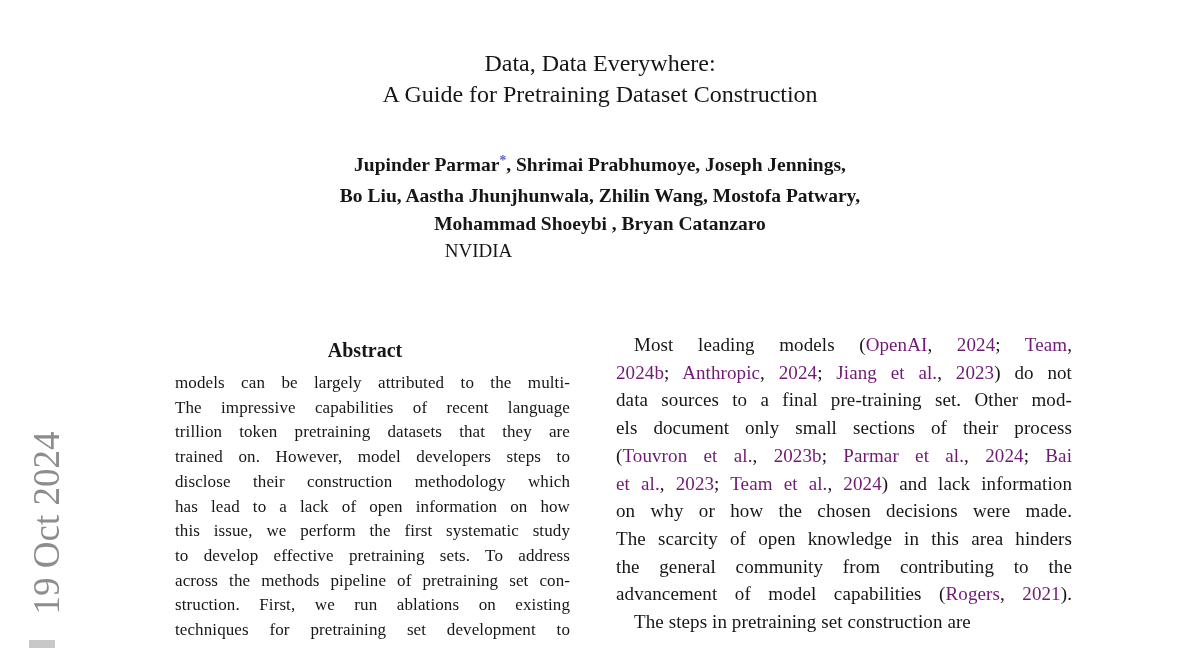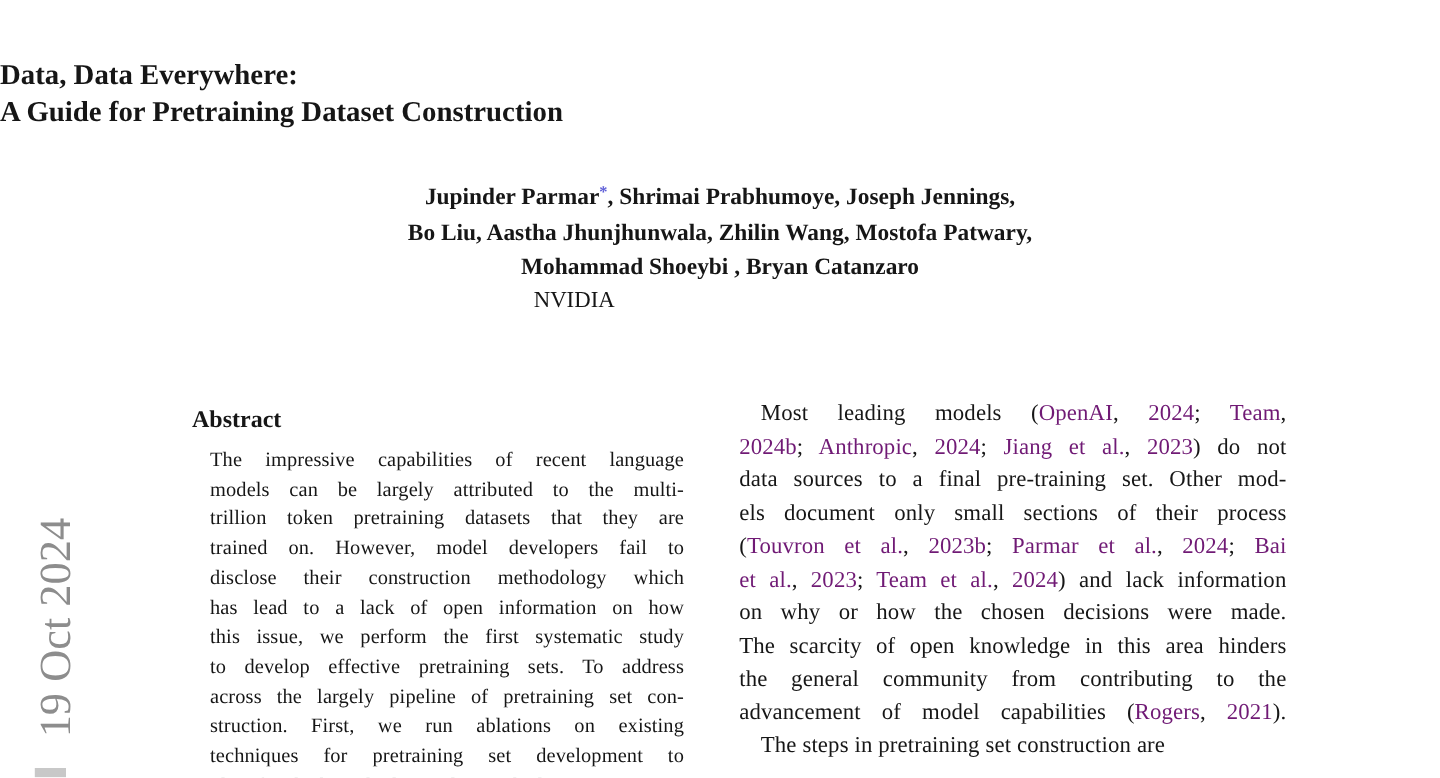--- a/index.html
+++ b/index.html
@@ -17,37 +17,37 @@
     white-space:nowrap;
   }
   .arxiv-stamp-partial {
     position:absolute; left:29px; top:640px; width:26px; height:8px;
     background:#c8c8c8;
   }
 
   
   .title {
     position:absolute; top:48px; left:0; width:1200px; margin:0;
-    font-weight:bold; font-size:24px; line-height:30.5px;
+    text-align:center; font-weight:normal; font-size:24px; line-height:30.5px;
   }
   .title span { display:block; }
   .authors {
     position:absolute; top:151px; left:0; width:1200px;
     font-weight:bold; font-size:19.5px; line-height:28.5px;
   }
   .authors .line { text-align:left; text-align-last:center; }
   .affiliation {
     position:absolute; top:237px; left:0; width:957px;
     text-align:center; font-size:19px; line-height:27px; font-weight:normal;
   }
 
   
   .abstract-heading {
     position:absolute; top:338px; left:160px; width:410px; margin:0;
-    text-align:left; font-size:20px; line-height:24px; font-weight:bold;
+    text-align:center; font-size:20px; line-height:24px; font-weight:bold;
   }
   .abstract-body {
     position:absolute; top:371px; left:175px; width:395px;
     font-size:17px; line-height:24.7px;
   }
 
   
   .body-col {
     position:absolute; top:331px; left:616px; width:456px;
     font-size:19px; line-height:27.7px;
@@ -85,29 +85,29 @@
       <div class="line"><span>Jupinder Parmar</span><span class="asterisk">*</span><span>, Shrimai Prabhumoye, Joseph Jennings,</span></div>
       <div class="line"><span>Bo Liu, Aastha Jhunjhunwala, Zhilin Wang, Mostofa Patwary,</span></div>
       <div class="line"><span>Mohammad Shoeybi , Bryan Catanzaro</span></div>
     </div>
 
   <div class="affiliation">NVIDIA</div>
 
   <h2 class="abstract-heading">Abstract</h2>
 
   <section class="abstract-body">
+      <div class="line"><span>models can be largely attributed to the multi-</span></div>
       <div class="line"><span>The impressive capabilities of recent language</span></div>
-      <div class="line"><span>models can be largely attributed to the multi-</span></div>
       <div class="line"><span>trillion token pretraining datasets that they are</span></div>
-      <div class="line"><span>trained on. However, model developers fail to</span></div>
+      <div class="line"><span>trained on. However, model developers steps to</span></div>
       <div class="line"><span>disclose their construction methodology which</span></div>
       <div class="line"><span>has lead to a lack of open information on how</span></div>
       <div class="line"><span>this issue, we perform the first systematic study</span></div>
       <div class="line"><span>to develop effective pretraining sets. To address</span></div>
-      <div class="line"><span>across the largely pipeline of pretraining set con-</span></div>
+      <div class="line"><span>across the methods pipeline of pretraining set con-</span></div>
       <div class="line"><span>struction. First, we run ablations on existing</span></div>
       <div class="line"><span>techniques for pretraining set development to</span></div>
       <div class="line noju"><span>identify which methods translate to the largest</span></div>
     </section>
 
   <section class="body-col">
       <div class="line indent"><span>Most leading models (</span><span class="cite">OpenAI</span><span>, </span><span class="cite">2024</span><span>; </span><span class="cite">Team</span><span>,</span></div>
       <div class="line"><span class="cite">2024b</span><span>; </span><span class="cite">Anthropic</span><span>, </span><span class="cite">2024</span><span>; </span><span class="cite">Jiang et al.</span><span>, </span><span class="cite">2023</span><span>) do not</span></div>
       <div class="line"><span>data sources to a final pre-training set. Other mod-</span></div>
       <div class="line"><span>els document only small sections of their process</span></div>

